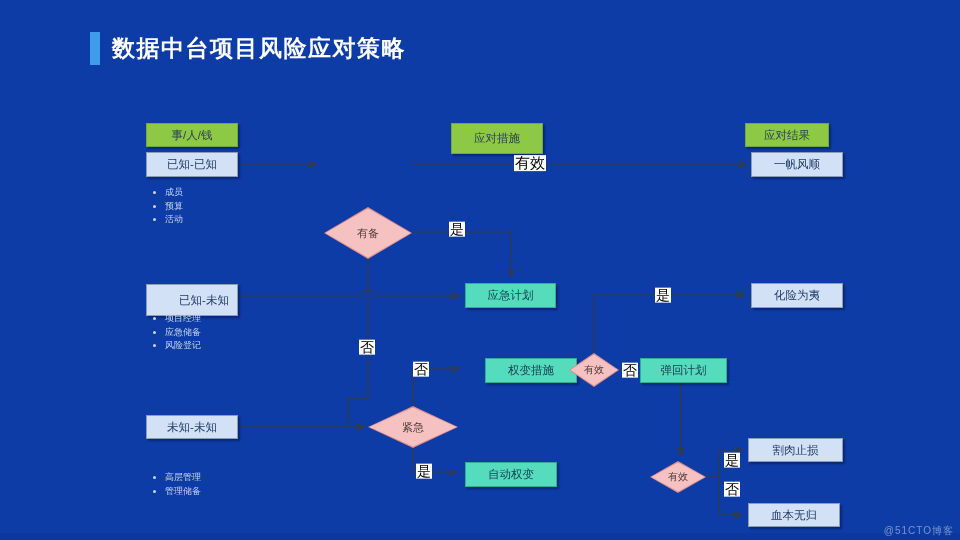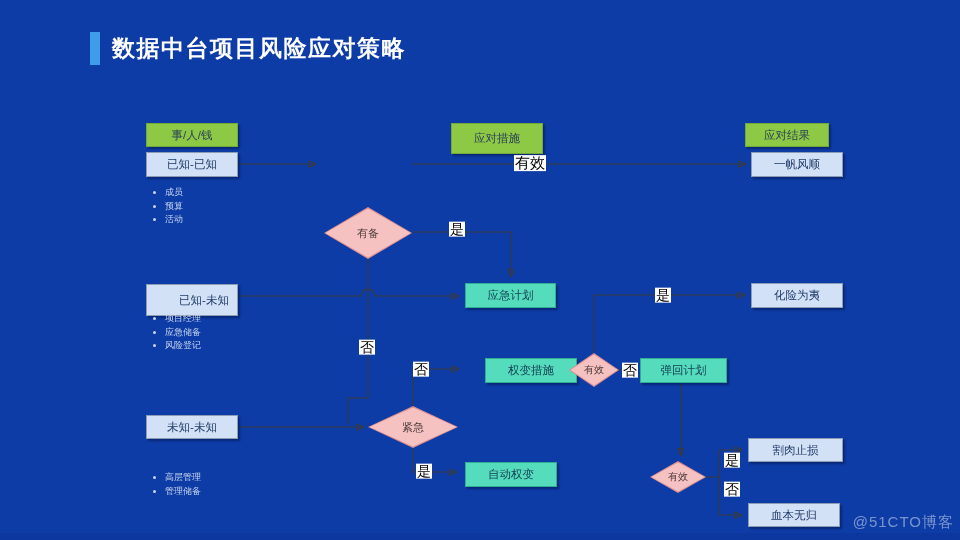--- a/index.html
+++ b/index.html
@@ -29,21 +29,21 @@
   .d-label{position:absolute;inset:0;display:flex;align-items:center;justify-content:center;
            font-size:11px;color:#4d3b3b;font-family:Liberation Serif, serif;}
   .d-label.small{font-size:10px;}
 
   .chip{position:absolute;z-index:3;transform:translate(-50%,-50%);background:#ffffff;
         color:#000;font-size:14px;line-height:1.05;padding:0 1px;white-space:nowrap;}
   .chip.big{font-size:15px;}
 
   .bullets{position:absolute;z-index:2;margin:0;padding-left:15px;list-style:disc;
            font-size:9px;line-height:13.5px;color:#c9d6ef;}
-  .watermark{position:absolute;right:6px;bottom:8px;z-index:4;font-size:15px;
+  .watermark{position:absolute;right:6px;bottom:2px;z-index:4;font-size:10px;
              color:rgba(210,220,238,.55);letter-spacing:1px;text-align:right;}
 </style>
 </head>
 <body>
 
 <div class="slide">
 
   <div class="title-row">
     <div class="accent"></div>
     <h1 class="slide-title">数据中台项目风险应对策略</h1>

